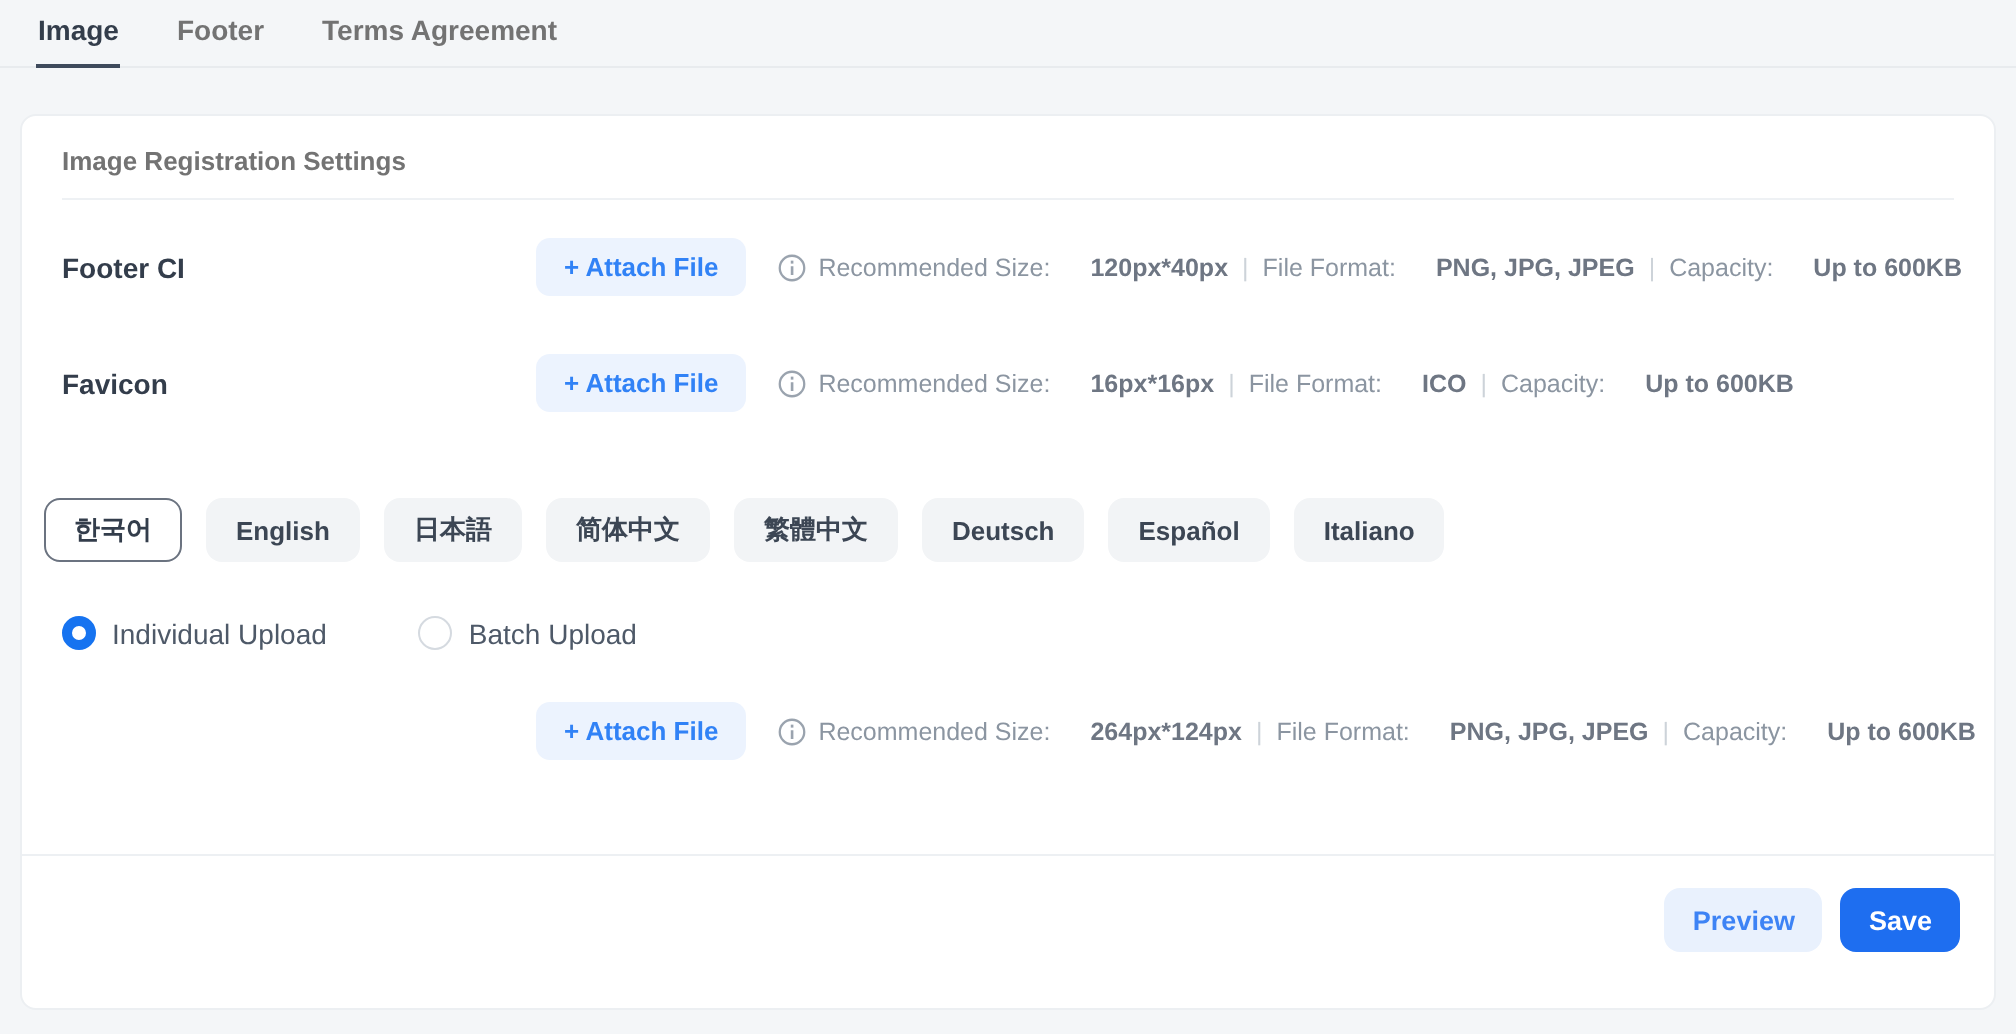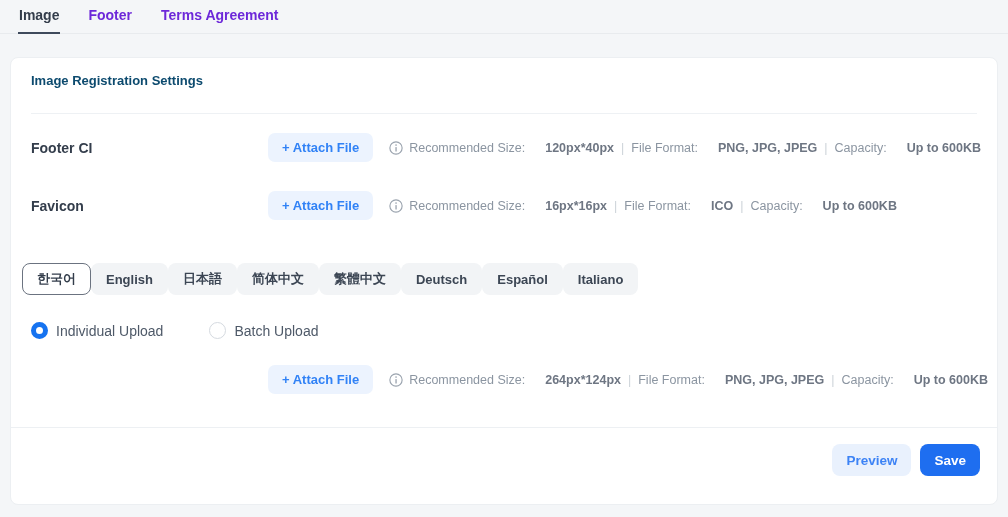--- a/index.html
+++ b/index.html
@@ -12,39 +12,39 @@
 
   
   .tabbar {
     display:flex; align-items:flex-end; gap:27px;
     height:34px; padding:0 18px;
     border-bottom:1px solid #e8ebee;
   }
   .tab {
     background:none; border:none; cursor:pointer;
     font-family:inherit; font-size:14px; font-weight:700;
-    color:#6d28d9; padding:0 1px 9px;
+    color:#737373; padding:0 1px 9px;
     border-bottom:2px solid transparent; margin-bottom:-1px;
   }
   .tab.active { color:#333d4b; border-bottom-color:#3e4a5c; }
 
   
   .card {
     position:relative;
     margin:23px 10px 12px;
     height:448px;
     background:#ffffff;
     border:1px solid #eceff2;
     border-radius:8px;
   }
   .card-body { padding:15px 20px 0; }
 
   .section-heading {
-    font-size:13px; font-weight:700; color:#0c4a6e;
-    padding-bottom:25px;
+    font-size:13px; font-weight:700; color:#737373;
+    padding-bottom:11px;
     border-bottom:1px solid #eef1f4;
   }
 
   
   .form-row { display:flex; align-items:center; }
   .row-footer-ci { margin-top:19px; }
   .row-favicon   { margin-top:29px; }
   .row-game-bi   { margin-top:27px; }
   .row-attach    { margin-top:26px; }
 
@@ -68,21 +68,21 @@
     display:flex; align-items:center;
     margin-left:16px;
     font-size:12.5px; color:#8b95a1;
     white-space:nowrap;
   }
   .info svg { margin-right:6px; flex:0 0 auto; }
   .info b { color:#6e7683; font-weight:700; margin-left:20px; }
   .info .sep { color:#cdd3d9; margin:0 7px; }
 
   
-  .lang-row { display:flex; gap:0; margin:43px 0 0 -9px; }
+  .lang-row { display:flex; gap:12px; margin:43px 0 0 -9px; }
   .pill {
     background:#f2f4f6; color:#3c4654;
     border:1px solid transparent; border-radius:8px; cursor:pointer;
     font-family:inherit; font-size:13px; font-weight:600;
     height:32px; padding:0 14px;
     display:inline-flex; align-items:center;
     white-space:nowrap;
   }
   .pill.active { background:#ffffff; border-color:#6b7380; color:#333d4b; }
 

